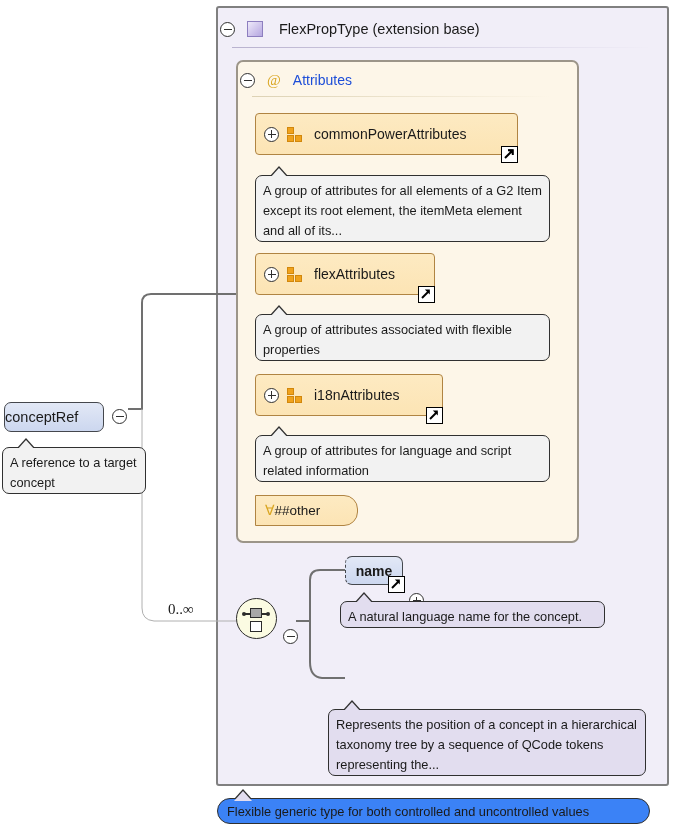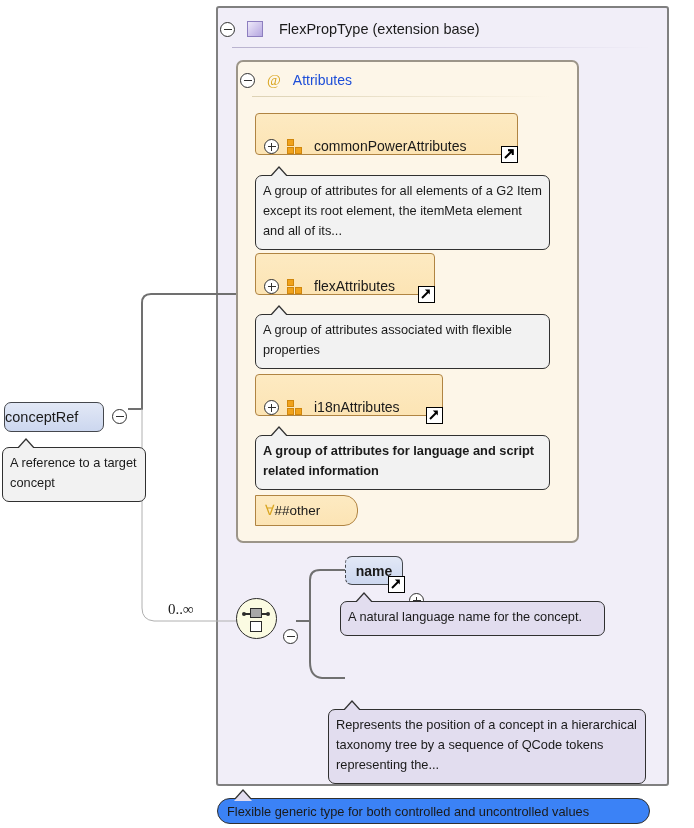--- a/index.html
+++ b/index.html
@@ -117,21 +117,21 @@
   }
 
   
   .attr-group {
     height: 42px;
     background: linear-gradient(to bottom, #fdeac2 0%, #fce4b4 100%);
     border: 1px solid #b08442;
     border-radius: 4px;
     box-sizing: border-box;
     display: flex;
-    align-items: flex-end;
+    align-items: center;
     padding-left: 8px;
   }
   .attr-group .label {
     font-size: 14px;
     color: #1a1a1a;
     margin-left: 9px;
     white-space: nowrap;
   }
   
   .grp-icon {
@@ -215,21 +215,21 @@
     align-items: center;
     justify-content: flex-start;
   }
   #conceptRef .label { font-size: 14.5px; color: #1a1a1a; }
 
   
   .doc {
     border: 1px solid #303030;
     border-radius: 7px;
     box-sizing: border-box;
-    padding: 5px 7px 8px 7px;
+    padding: 5px 7px 0 7px;
     font-size: 12.8px;
     line-height: 20px;
     color: #1a1a1a;
   }
   .doc.light { background: #f2f2f2; }
   .doc.violet { background: #e2ddef; }
   .doc .tail, .doc .tail-in {
     position: absolute;
     width: 0; height: 0;
     border-left: 9px solid transparent;
@@ -411,21 +411,21 @@
         <i class="s3"></i>
     </div>
     <div class="label">i18nAttributes</div>
     <div class="ref-badge" style="right:-1px; bottom:-9px;">
       <svg width="14" height="14" viewBox="0 0 14 14">
           <path d="M3 11 L10 4" stroke="#000" stroke-width="2" fill="none"></path>
           <path d="M10.8 2.6 L10.8 7.6 L5.8 2.6 Z" fill="#000"></path>
         </svg>
     </div>
   </div>
-  <div class="abs doc light" style="left:255px; top:435px; width:295px;font-weight:bold;">
+  <div class="abs doc light" style="left:255px; top:435px; width:295px;">
     <span class="tail"></span>
     <span class="tail-in"></span>
     <span>A group of attributes for language and script related information</span>
   </div>
 
   <div class="abs" id="any-box">
     <span class="any-glyph">∀</span>
     <span class="label">##other</span>
   </div>
 

